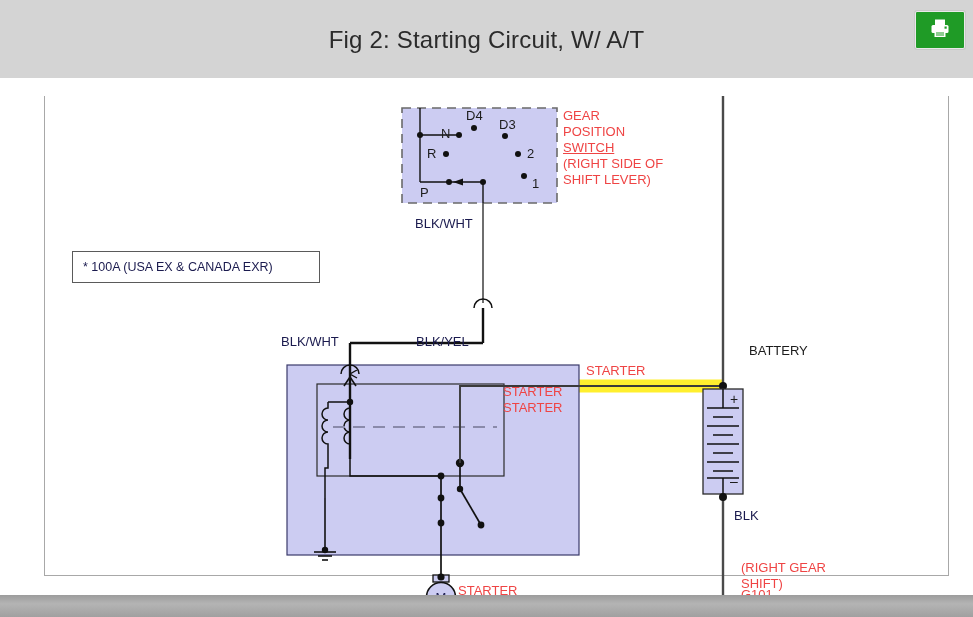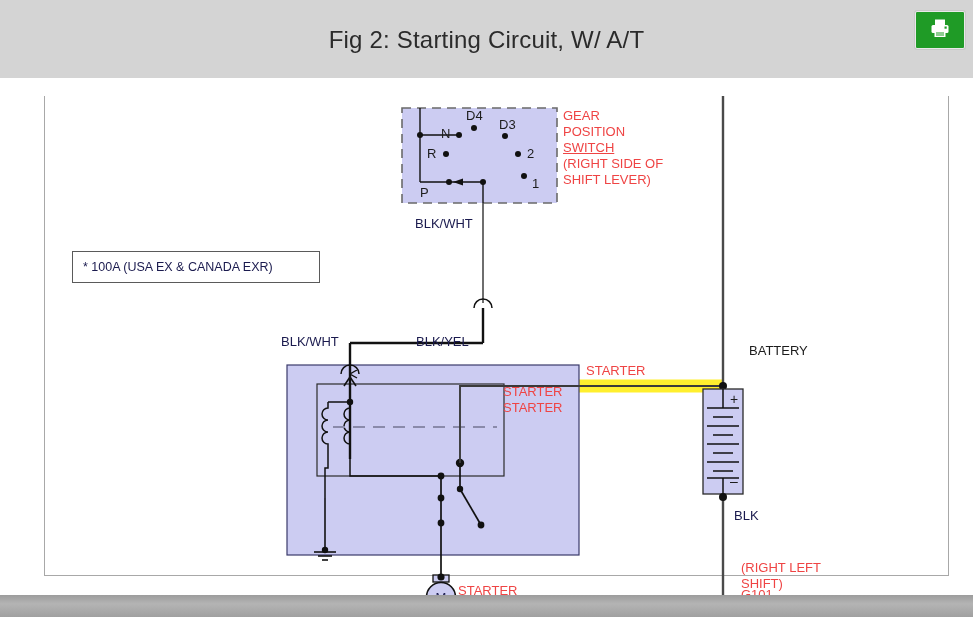--- a/index.html
+++ b/index.html
@@ -323,19 +323,19 @@
     <div class="lbl lbl-orange" style="left:503px; top:322px;">STARTER</div>
 
     <div class="lbl lbl-orange" style="left:458px; top:505px;">STARTER</div>
     <div class="lbl lbl-orange" style="left:458px; top:521px;">MOTOR</div>
 
     <div class="lbl lbl-dark" style="left:749px; top:265px;">BATTERY</div>
     <div class="lbl lbl-dark" style="left:730px; top:314px; font-size:14px;">+</div>
     <div class="lbl lbl-dark" style="left:730px; top:396px; font-size:14px;">–</div>
 
     <div class="lbl lbl-orange" style="left:741px; top:466px;margin-top:43px;">G101</div>
-    <div class="lbl lbl-orange" style="left:741px; top:482px;">(RIGHT LEFT</div>
+    <div class="lbl lbl-orange" style="left:741px; top:482px;">(RIGHT GEAR</div>
     <div class="lbl lbl-orange" style="left:741px; top:498px;">SHIFT)</div>
 
   </div>
 
   <div class="footer-strip"></div>
 </div>
 
 </body></html>

